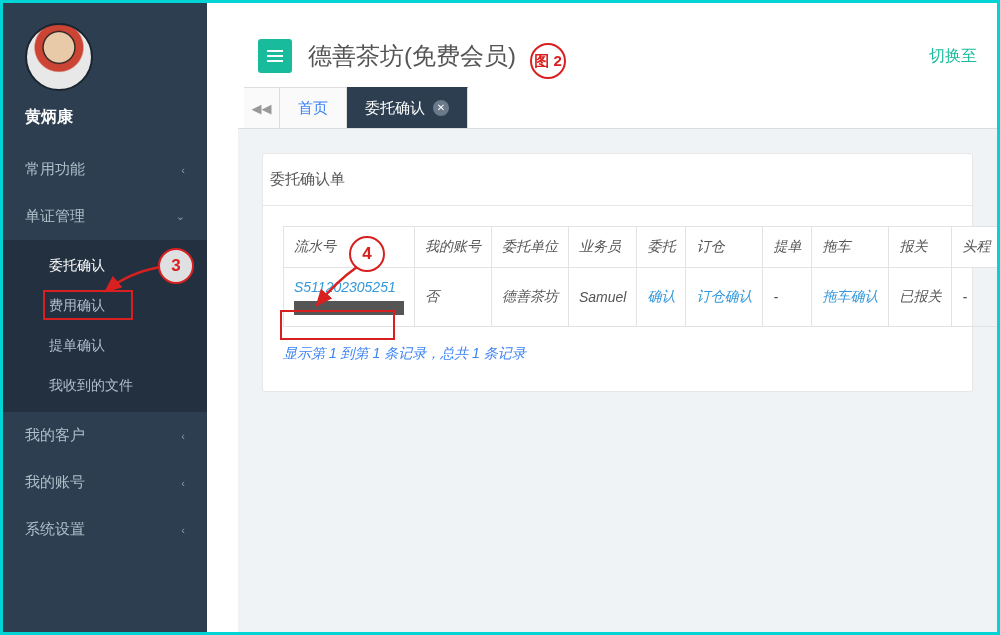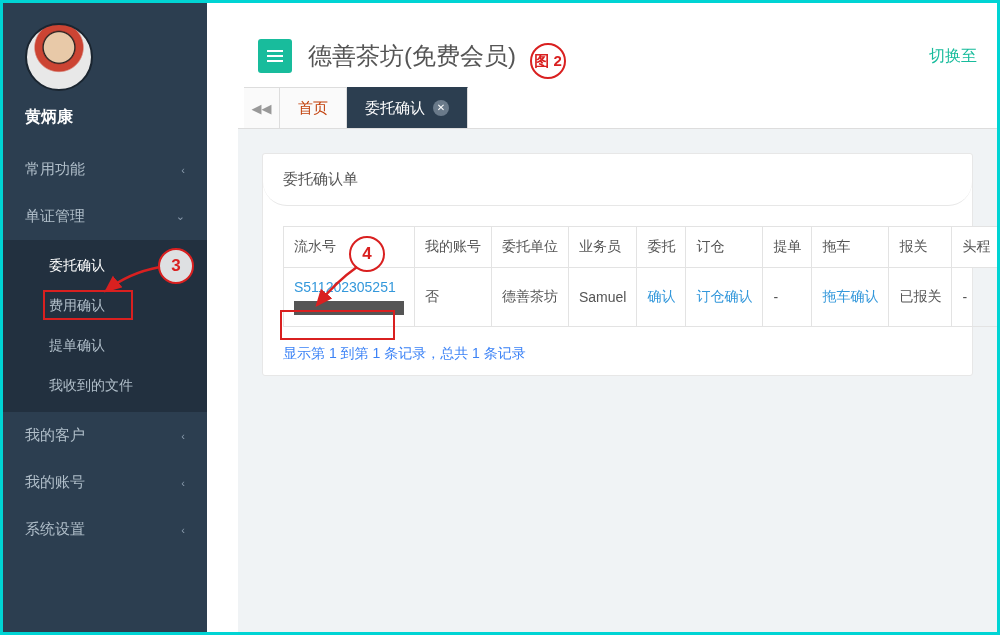--- a/index.html
+++ b/index.html
@@ -123,21 +123,21 @@
       cursor: pointer;
       border-top: 1px solid #ddd;
       border-right: 1px solid #ddd;
       background: #fafafa;
     }
     .tab {
       display: flex;
       align-items: center;
       padding: 0 18px;
       font-size: 15px;
-      color: #c2410c;
+      color: #3b82f6;
       border-top: 1px solid #ddd;
       border-right: 1px solid #ddd;
       cursor: pointer;
       background: #fafafa;
       gap: 8px;
     }
     .tab.active {
       background: #2c3e50;
       color: #fff;
       border-top: 1px solid #2c3e50;
@@ -155,28 +155,28 @@
     }
     .content {
       padding: 24px;
     }
     .panel {
       background: #fff;
       border: 1px solid #e7e7e7;
       border-radius: 3px;
     }
     .panel-header {
-      padding: 16px 20px;
+      padding: 16px 7px;
       font-size: 15px;
       color: #555;
       border-bottom: 1px solid #e7e7e7;
-      border-radius: 24px;
     }
     .panel-body {
-      padding: 20px 20px 12px 20px;
+      padding: 20px 20px 28px 20px;
+      font-style: italic;
     }
     .data-table {
       width: 100%;
       border-collapse: collapse;
       font-size: 14px;
     }
     .data-table th, .data-table td {
       border: 1px solid #e3e3e3;
       padding: 11px 10px;
       text-align: left;

